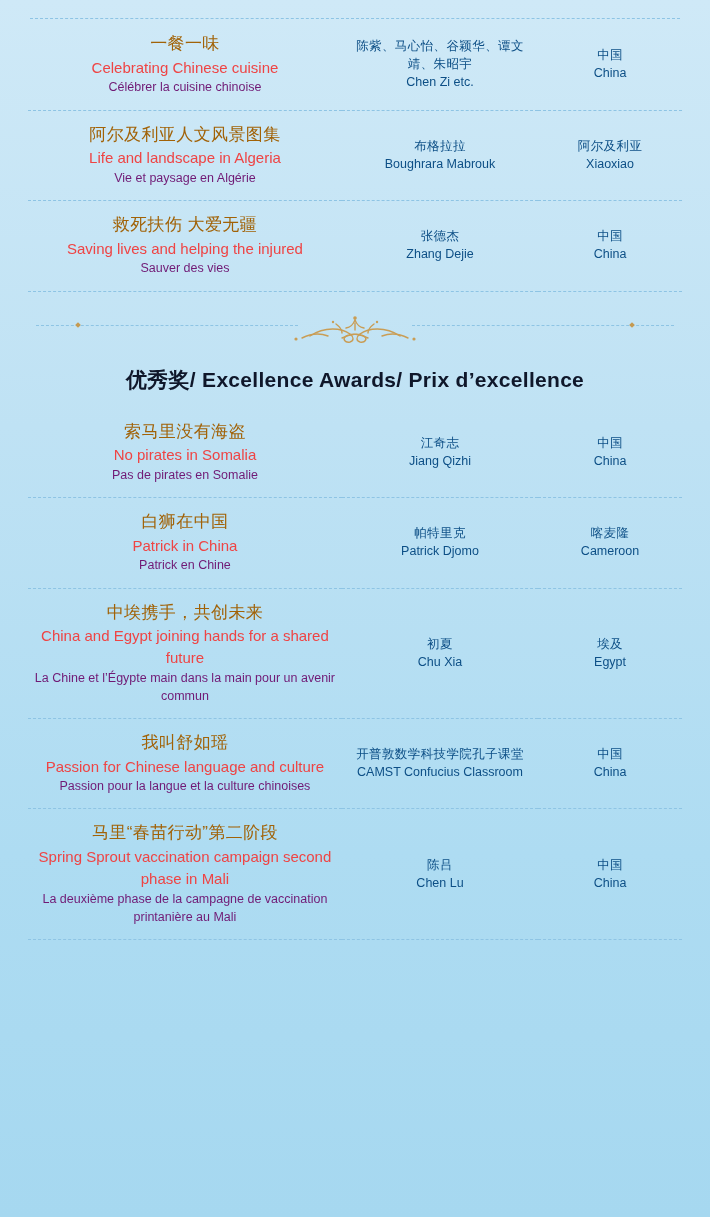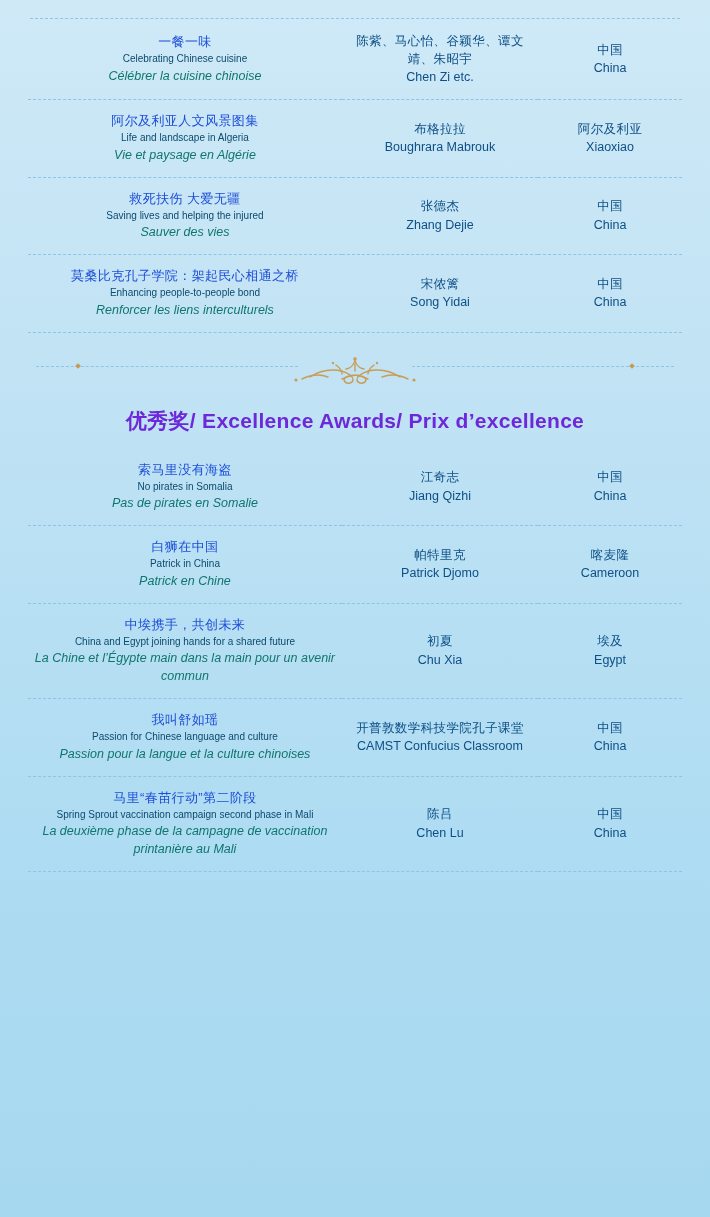--- a/index.html
+++ b/index.html
@@ -37,35 +37,34 @@
   td.col-title {
     width: 48%;
   }
   td.col-author {
     width: 30%;
   }
   td.col-country {
     width: 22%;
   }
   .zh {
-    font-size: 13px;
-    line-height: 1.45;
-    color: #1d4ed8;
+    font-size: 17px;
+    line-height: 1.45;
+    color: #a16207;
     letter-spacing: 0.4px;
   }
   .en {
-    font-size: 10px;
-    line-height: 1.45;
-    color: #0c4a6e;
+    font-size: 15px;
+    line-height: 1.45;
+    color: #ef4444;
   }
   .fr {
     font-size: 12.5px;
     line-height: 1.45;
-    color: #0f766e;
-    font-style: italic;
+    color: #701a75;
   }
   .author-zh, .country-zh {
     font-size: 12.5px;
     line-height: 1.45;
     letter-spacing: 0.4px;
   }
   .author-en, .country-en {
     font-size: 12.5px;
     line-height: 1.45;
   }
@@ -96,21 +95,21 @@
   .divider .dot.right { right: 48px; }
   .ornament {
     display: inline-block;
     position: relative;
     z-index: 2;
   }
   .section-heading {
     text-align: center;
     padding: 8px 0 14px 0;
     font-size: 21px;
-    color: #6d28d9;
+    color: #0f172a;
     letter-spacing: 0.3px;
   }
   .section-heading .zh-part {
     font-weight: bold;
   }
   .section-heading .lat-part {
     font-weight: bold;
   }
 </style>
 </head>
@@ -154,35 +153,20 @@
       </tr>
       <tr class="entry">
         <td class="col-title">
           <div class="zh">救死扶伤 大爱无疆</div>
           <div class="en">Saving lives and helping the injured</div>
           <div class="fr">Sauver des vies</div>
         </td>
         <td class="col-author">
           <div class="author-zh">张德杰</div>
           <div class="author-en">Zhang Dejie</div>
-        </td>
-        <td class="col-country">
-          <div class="country-zh">中国</div>
-          <div class="country-en">China</div>
-        </td>
-      </tr>
-      <tr class="entry">
-        <td class="col-title">
-          <div class="zh">莫桑比克孔子学院：架起民心相通之桥</div>
-          <div class="en">Enhancing people-to-people bond</div>
-          <div class="fr">Renforcer les liens interculturels</div>
-        </td>
-        <td class="col-author">
-          <div class="author-zh">宋侬篱</div>
-          <div class="author-en">Song Yidai</div>
         </td>
         <td class="col-country">
           <div class="country-zh">中国</div>
           <div class="country-en">China</div>
         </td>
       </tr>
     </tbody>
   </table>
 
   <div class="divider">

